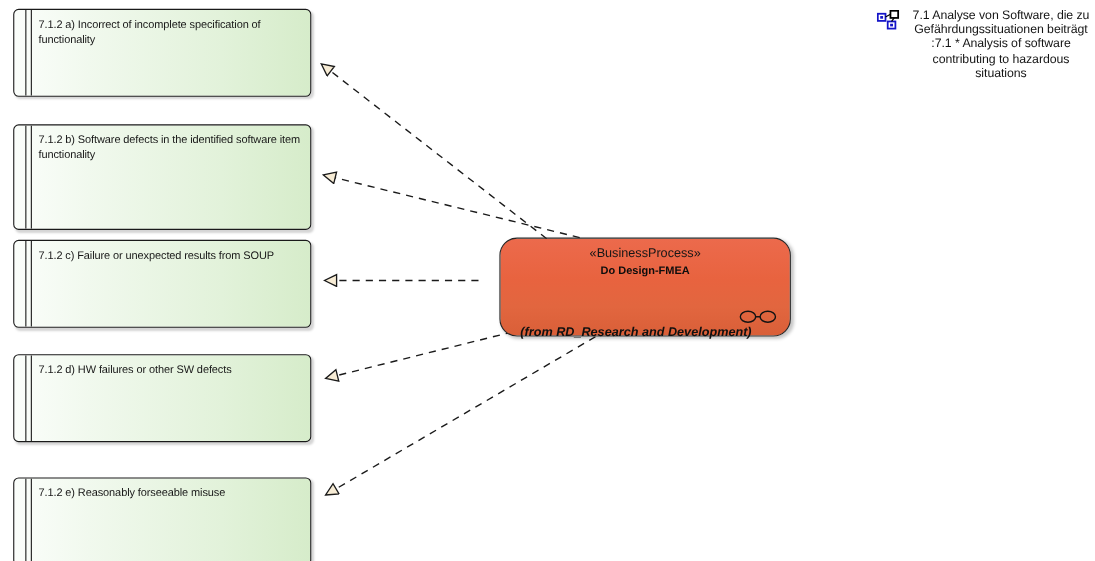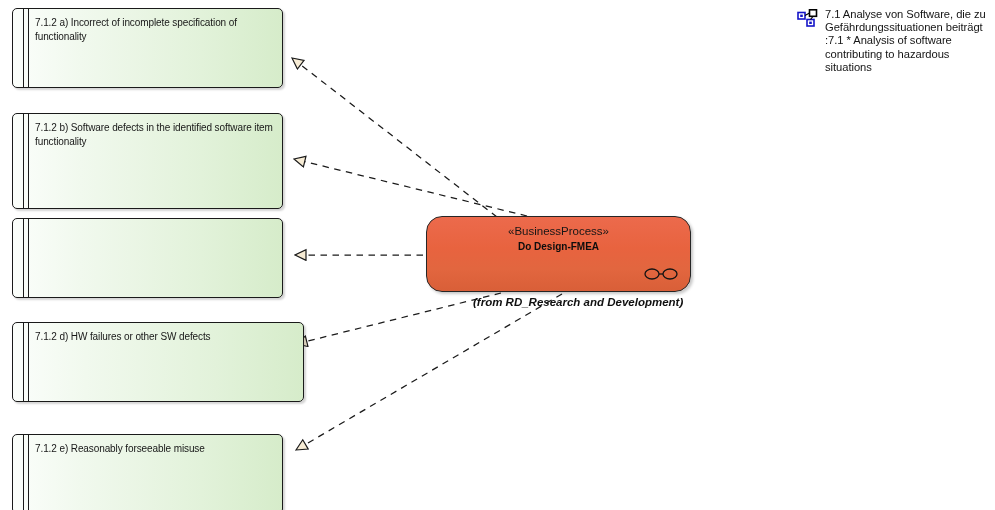--- a/index.html
+++ b/index.html
@@ -96,20 +96,21 @@
   }
   
   #legend-note {
     position: absolute;
     left: 797px;
     top: 8px;
     width: 198px;
     display: flex;
     align-items: flex-start;
     gap: 6px;
+    text-align: center;
   }
   #legend-icon {
     flex: 0 0 auto;
     width: 22px;
     height: 20px;
     margin-top: 1px;
   }
   #legend-text {
     font-size: 11.2px;
     color: #141414;
@@ -144,33 +145,34 @@
     <div class="req-label">7.1.2 a) Incorrect of incomplete specification of functionality</div>
   </div>
 
   <div class="req-box" style="left:12px;top:113px;width:271px;height:96px;">
     <div class="req-bar"></div>
     <div class="req-label">7.1.2 b) Software defects in the identified software item functionality</div>
   </div>
 
   <div class="req-box" style="left:12px;top:218px;width:271px;height:80px;">
     <div class="req-bar"></div>
+    <div class="req-label">7.1.2 c) Failure or unexpected results from SOUP</div>
   </div>
 
-  <div class="req-box" style="left:12px;top:322px;width:292px;height:80px;padding-left:32px;">
+  <div class="req-box" style="left:12px;top:322px;width:271px;height:80px;padding-left:32px;">
     <div class="req-bar"></div>
     <div class="req-label">7.1.2 d) HW failures or other SW defects</div>
   </div>
 
   <div class="req-box" style="left:12px;top:434px;width:271px;height:80px;">
     <div class="req-bar"></div>
     <div class="req-label">7.1.2 e) Reasonably forseeable misuse</div>
   </div>
 
-  <div id="process-box" style="left:426px;top:216px;width:265px;height:76px;">
+  <div id="process-box" style="left:454px;top:216px;width:265px;height:90px;">
     <div id="process-stereotype">«BusinessProcess»</div>
     <div id="process-name">Do Design-FMEA</div>
     <svg id="process-icon" viewBox="0 0 34 14">
       <ellipse cx="8" cy="7" rx="7" ry="5" fill="none" stroke="#131313" stroke-width="1.3"></ellipse>
       <ellipse cx="26" cy="7" rx="7" ry="5" fill="none" stroke="#131313" stroke-width="1.3"></ellipse>
       <line x1="15" y1="7" x2="19" y2="7" stroke="#131313" stroke-width="1.3"></line>
     </svg>
   </div>
 
   <div id="process-from" style="left:473px;top:296px;">(from RD_Research and Development)</div>

